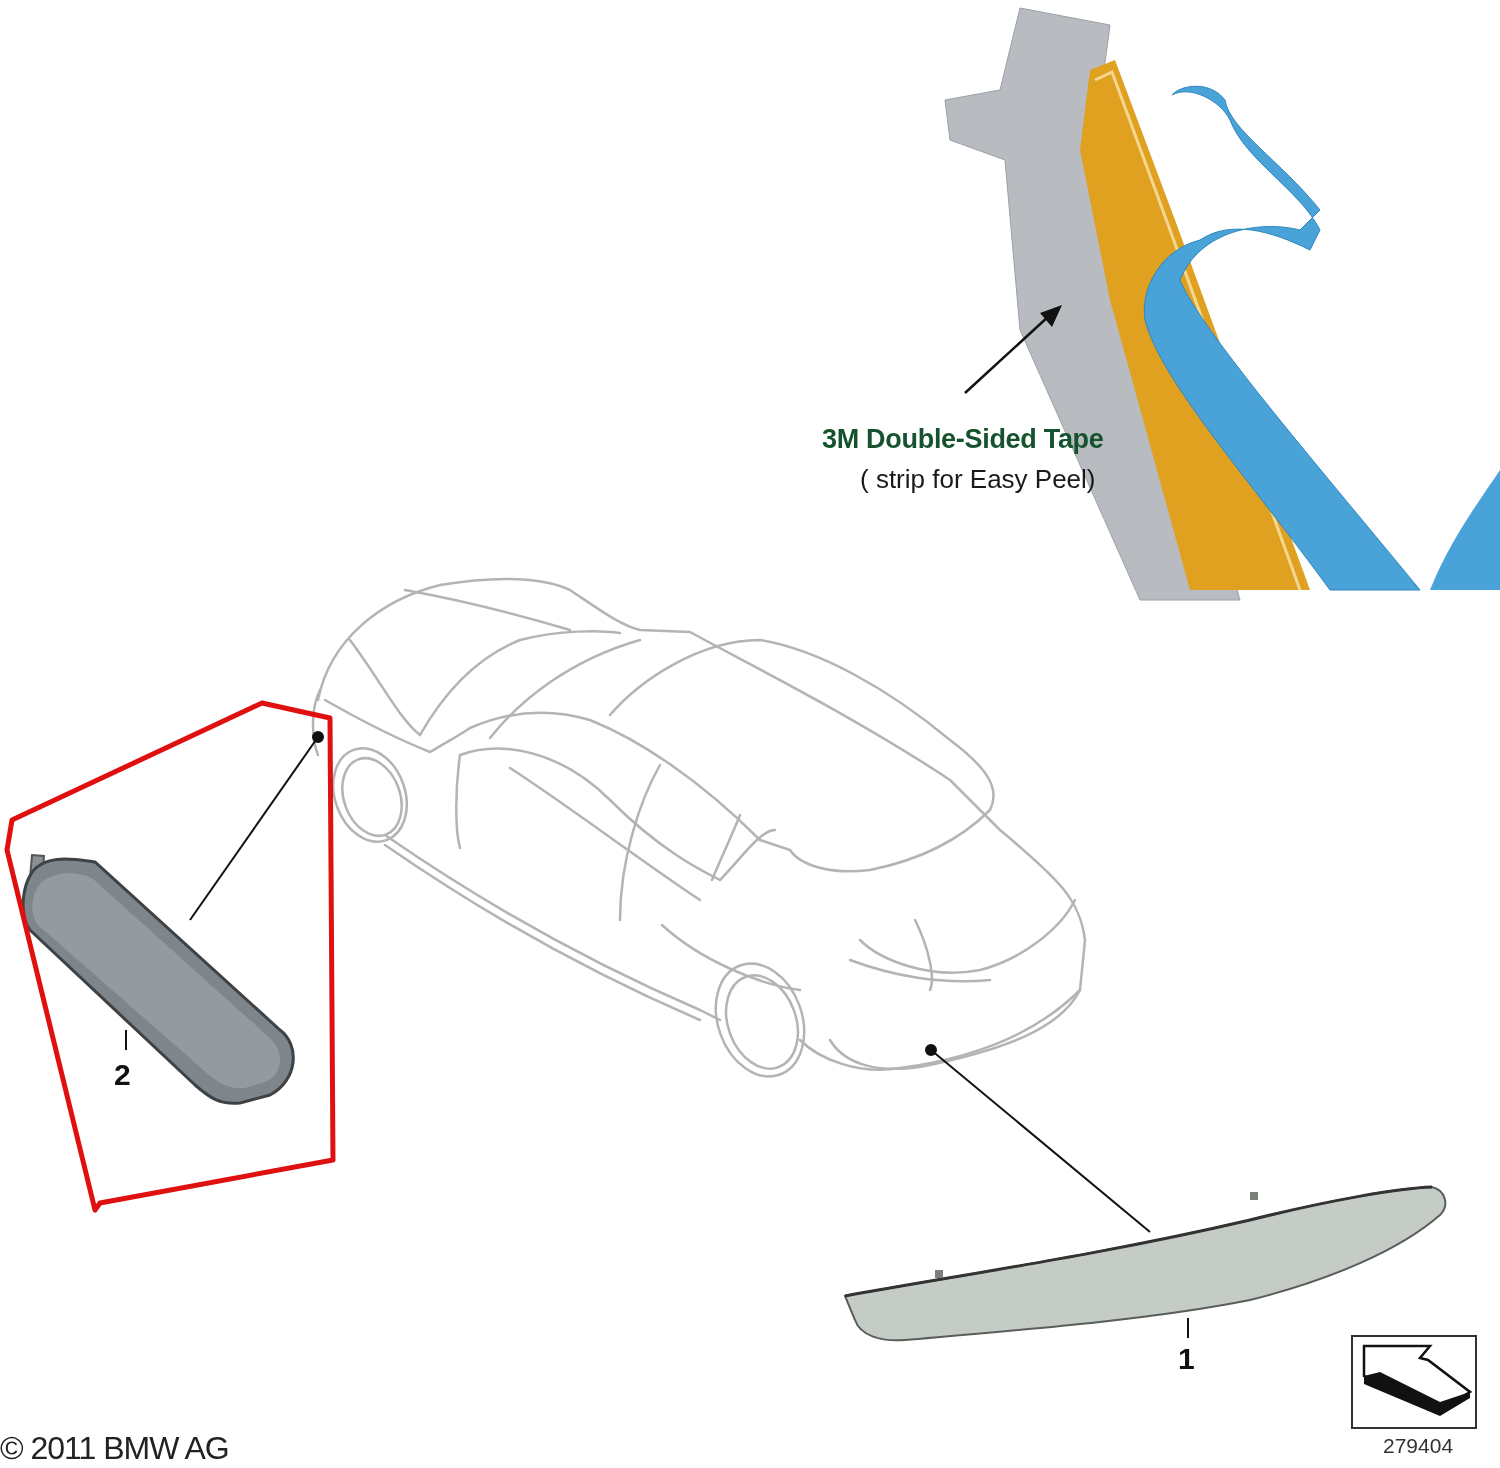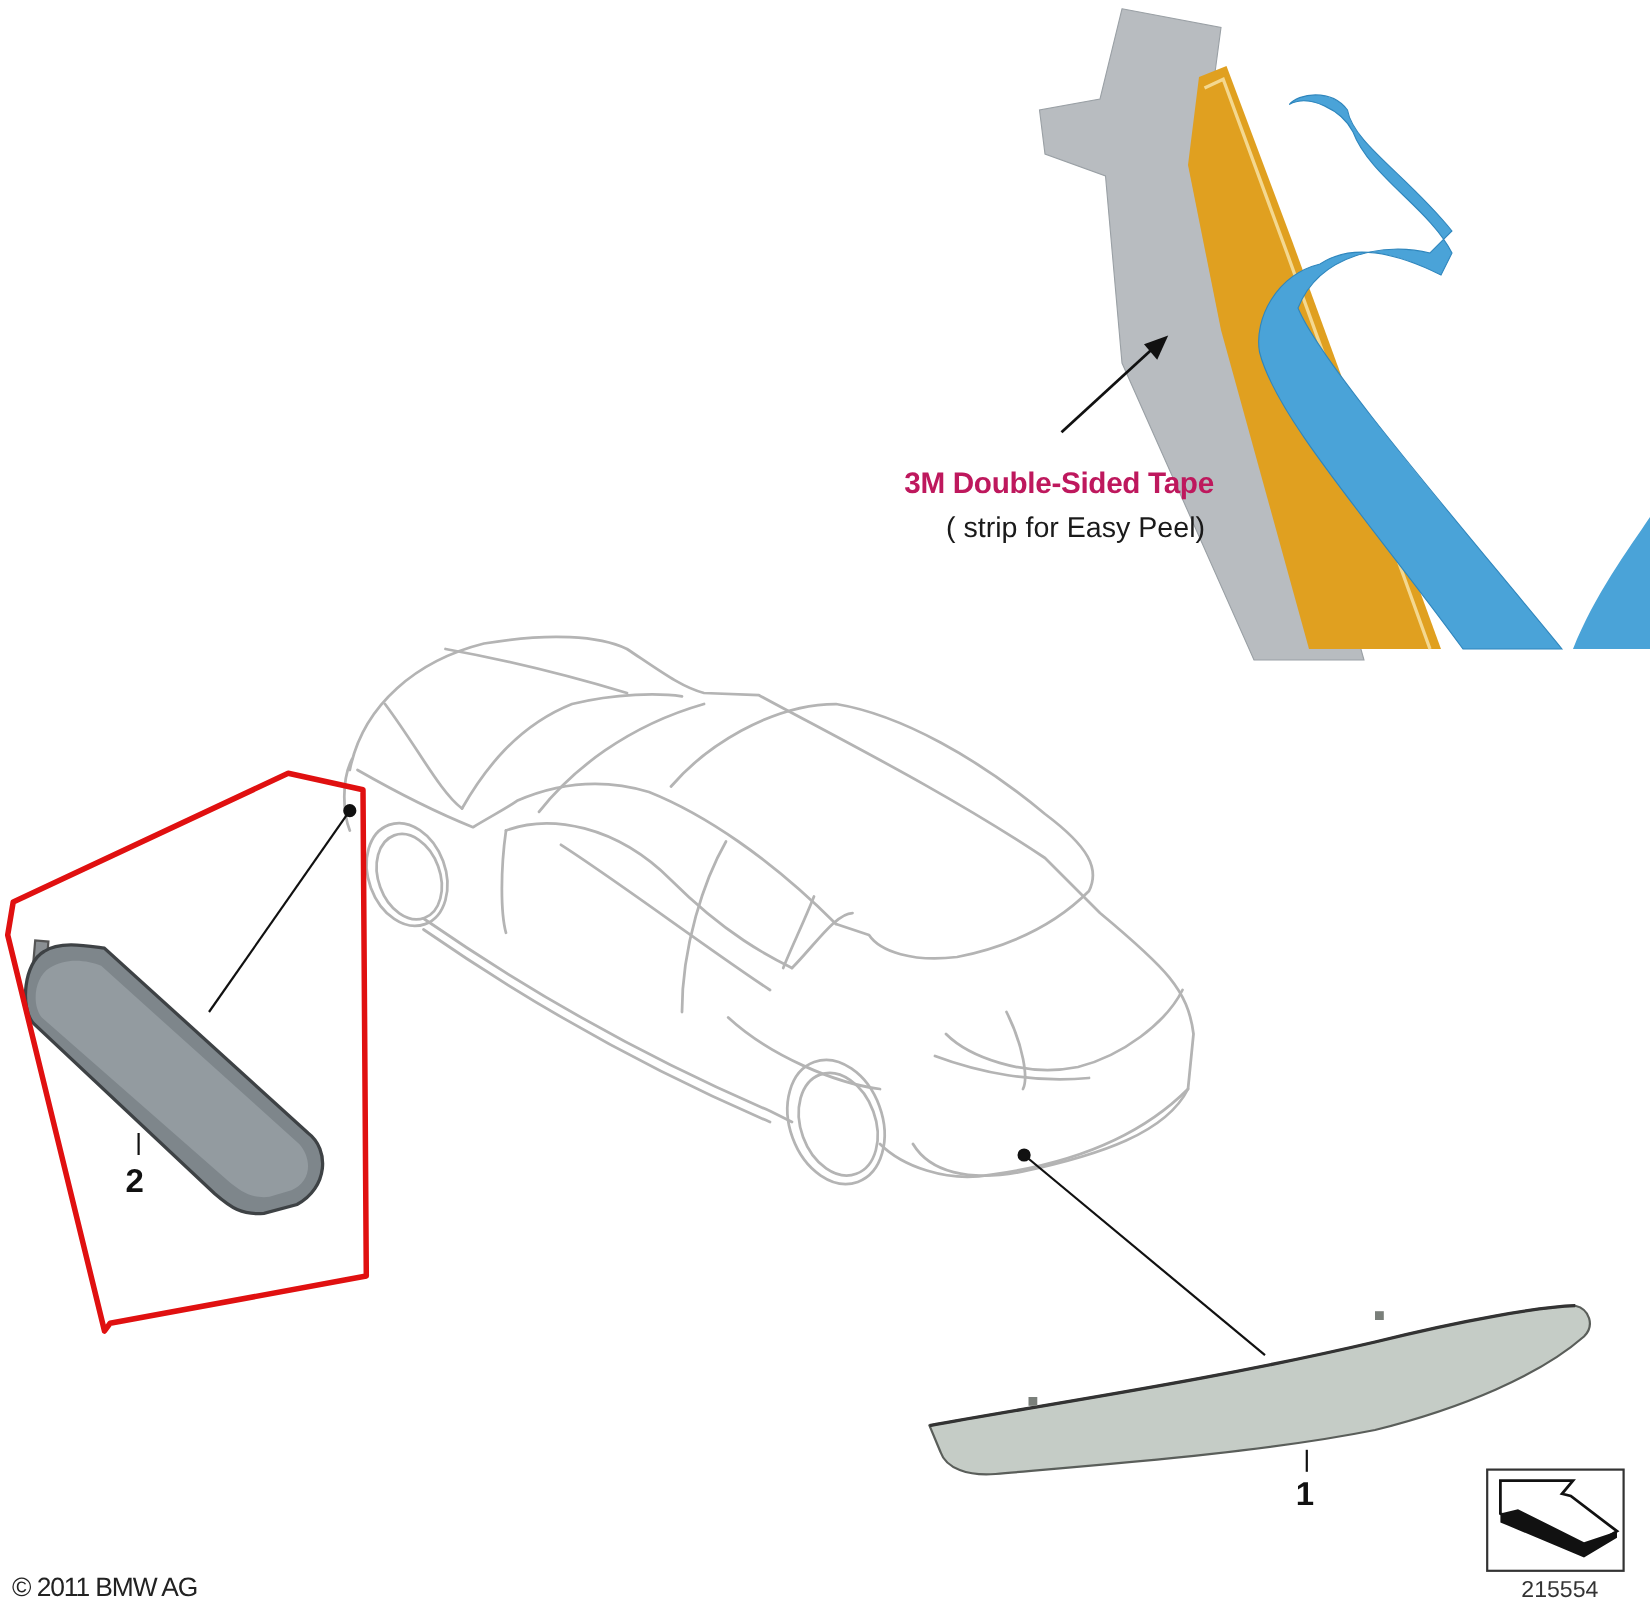--- a/index.html
+++ b/index.html
@@ -1,21 +1,21 @@
 <!DOCTYPE html>
 <html><head>
   <meta charset="utf-8">
   <style>
     html, body { margin: 0; padding: 0; background: #ffffff; }
     body { width: 1500px; height: 1468px; position: relative; overflow: hidden; font-family: "Liberation Sans", sans-serif; }
     .layer { position: absolute; left: 0; top: 0; width: 1500px; height: 1468px; }
-    .label-title { position: absolute; left: 822px; top: 424px; font-size: 27px; font-weight: bold; color: #be185d; letter-spacing: -0.3px; white-space: nowrap; }
+    .label-title { position: absolute; left: 822px; top: 424px; font-size: 27px; font-weight: bold; color: #14532d; letter-spacing: -0.3px; white-space: nowrap; }
     .label-sub { position: absolute; left: 860px; top: 464px; font-size: 26px; color: #1a1a1a; white-space: nowrap; }
     .callout-num { position: absolute; font-size: 30px; font-weight: bold; color: #111; }
-    .copyright { position: absolute; left: 0; top: 1430px; font-size: 24px; color: #222; letter-spacing: -1px; white-space: nowrap; margin-left: 11px; }
+    .copyright { position: absolute; left: 0; top: 1430px; font-size: 32px; color: #222; letter-spacing: -1px; white-space: nowrap; }
     .diagram-id { position: absolute; left: 1383px; top: 1434px; font-size: 21px; color: #333; white-space: nowrap; }
   </style>
 </head>
 <body>
 
 <svg class="layer" viewBox="0 0 1500 1468" xmlns="http://www.w3.org/2000/svg">
   <g fill="none" stroke="#b4b4b4" stroke-width="2.5" stroke-linejoin="round" stroke-linecap="round">
 
     <path d="M318 700 C330 640 380 600 440 585 C500 575 545 578 570 590 C600 610 620 625 640 630 L690 632 C760 670 860 720 950 780 L1000 830 C1060 880 1080 900 1085 940 L1080 990 C1060 1030 1000 1050 930 1065 C880 1075 845 1065 830 1040"></path>
 
@@ -99,13 +99,13 @@
 <div class="callout-num" style="left:114px; top:1058px;">2</div>
 <div class="callout-num" style="left:1178px; top:1342px;">1</div>
 
 <svg class="layer" viewBox="0 0 1500 1468" xmlns="http://www.w3.org/2000/svg">
   <rect x="1352" y="1336" width="124" height="92" fill="#fff" stroke="#333" stroke-width="2"></rect>
   <path d="M1364 1346 L1430 1346 L1420 1358 L1428 1360 L1470 1392 L1440 1410 L1364 1376 Z" fill="#fff" stroke="#111" stroke-width="2.5"></path>
   <path d="M1364 1376 L1380 1372 L1440 1402 L1470 1392 L1470 1398 L1440 1416 L1364 1384 Z" fill="#111"></path>
 </svg>
 
 <div class="copyright">© 2011 BMW AG</div>
-<div class="diagram-id">215554</div>
+<div class="diagram-id">279404</div>
 
 </body></html>

